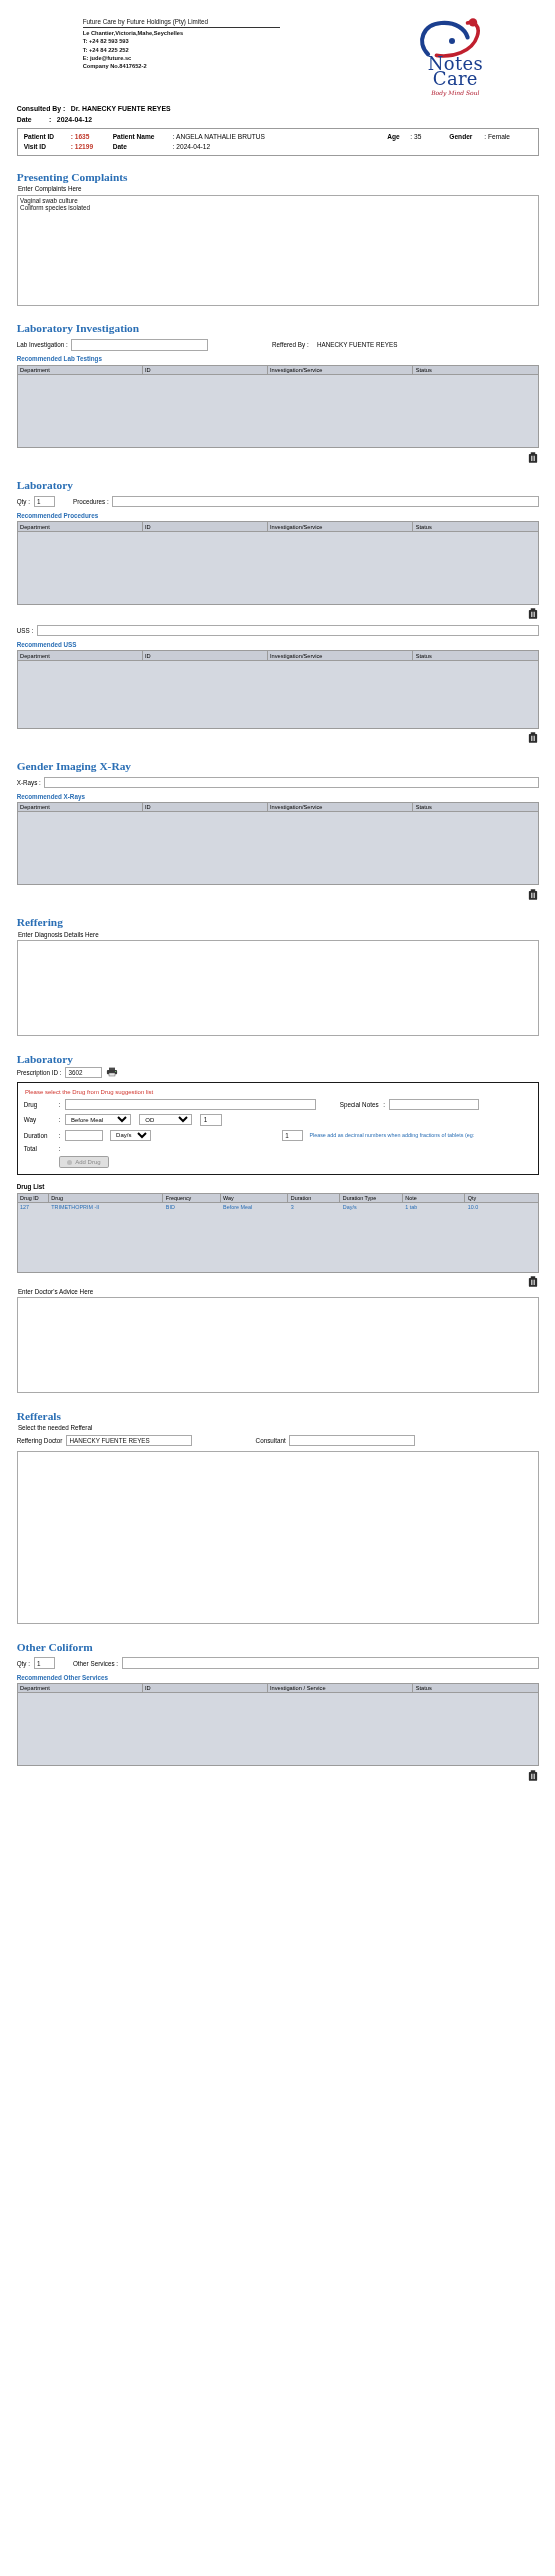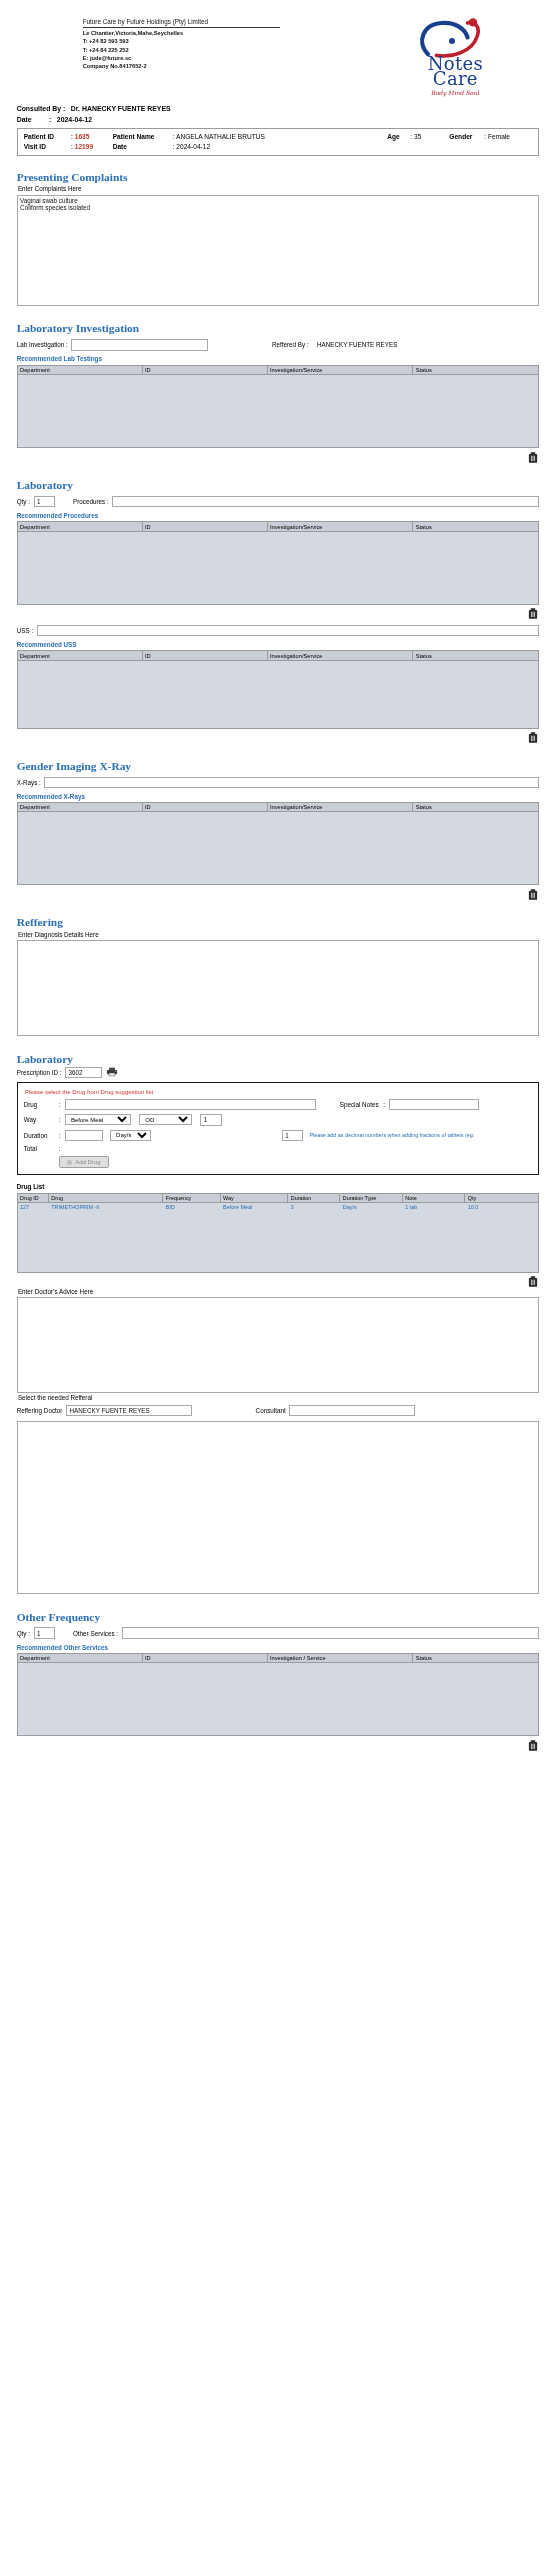--- a/index.html
+++ b/index.html
@@ -470,31 +470,32 @@
         <line x1="12.5" y1="8" x2="12.5" y2="17" stroke="#fff" stroke-width="1.2"></line>
       </svg>
     </span>
   </div>
 
   
   <div class="sub-label">Enter Doctor's Advice Here</div>
   <textarea class="txt ta-med" style=""></textarea>
 
   
+  <h2 class="sec">Refferals</h2>
   <div class="sub-label">Select the needed Refferal</div>
   <div class="inline-row" style="margin-top:3.6px">
     <span>Reffering Doctor</span>
     <input class="txt" style="width: 126px;" value="HANECKY FUENTE REYES">
     <span style="margin-left:60px">Consultant</span>
     <input class="txt" style="width: 126px;" value="">
   </div>
   <textarea class="txt ta-tall" style="margin-top: 4.8px;"></textarea>
 
   
-  <h2 class="sec">Other Frequency</h2>
+  <h2 class="sec">Other Coliform</h2>
   <div class="inline-row" style="margin-top:4.8px">
     <span>Qty :</span>
     <input class="txt" style="width: 21.5px;" value="1">
     <span style="margin-left:14.3px">Other Services :</span>
     <input class="txt" style="flex: 1 1 0%;" value="">
   </div>
   <div class="blue-link">Recommended Other Services</div>
   <div class="grid">
     <div class="grid-head">
       <div class="col-dept">Department</div>

